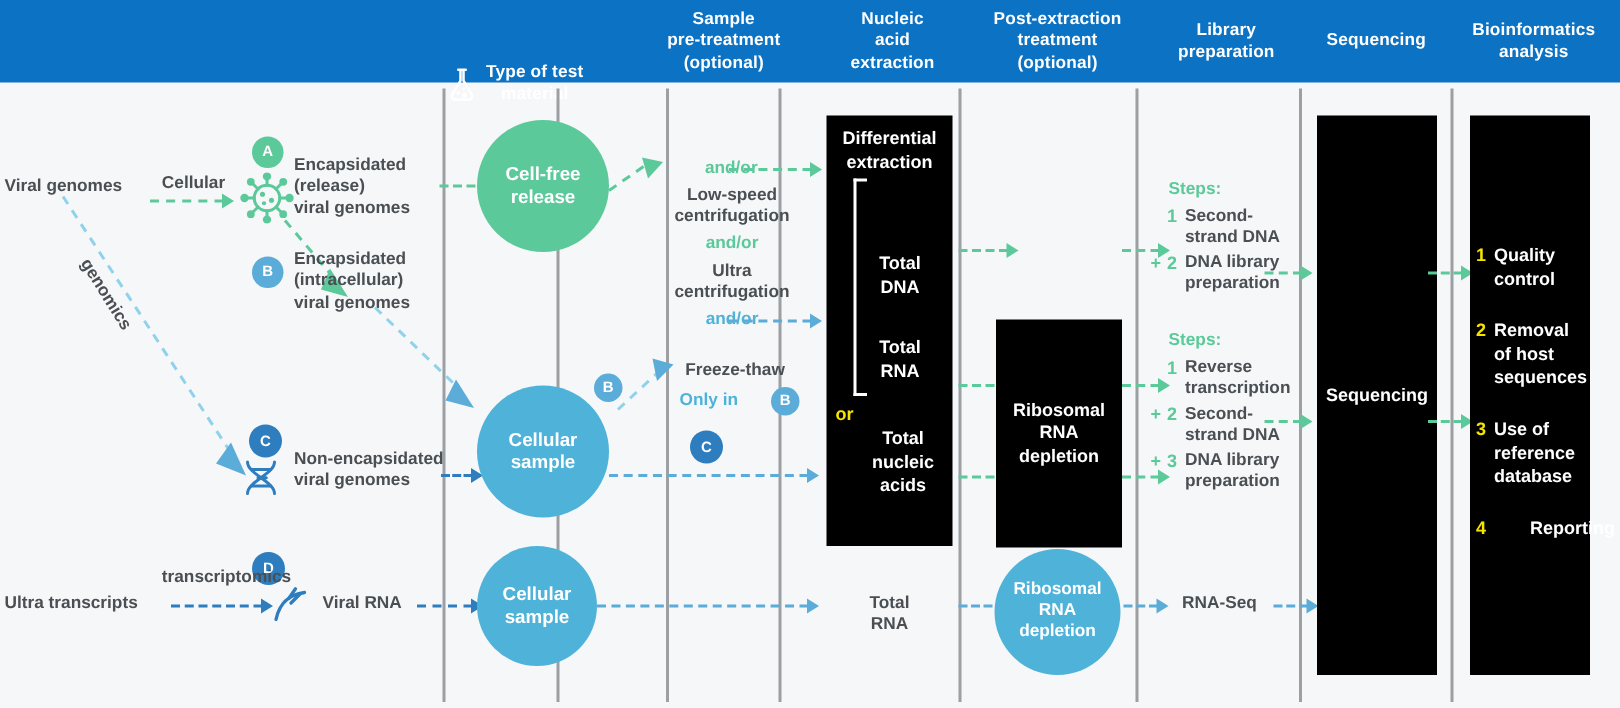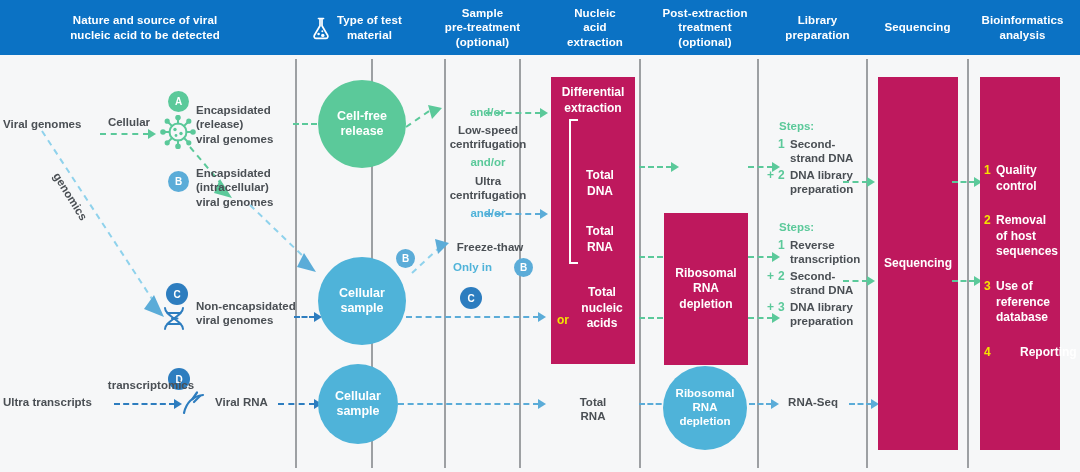--- a/index.html
+++ b/index.html
@@ -50,21 +50,21 @@
     position:absolute; border-radius:50%;
     display:flex; align-items:center; justify-content:center;
     color:#fff; font-size:12.5px; font-weight:bold; line-height:1.2;
     text-align:center; white-space:pre-line;
   }
   .circ.green { background:#5bc99a; }
   .circ.blue  { background:#4fb3d9; }
 
   
   .box {
-    position:absolute; background:#be185d;
+    position:absolute; background:#000000;
     color:#fff; font-size:12px; font-weight:bold; line-height:1.3;
   }
   .box .lbl { position:absolute; text-align:center; white-space:pre-line; }
 
   
   .badge {
     position:absolute; border-radius:50%;
     display:flex; align-items:center; justify-content:center;
     color:#fff; font-weight:bold; font-size:10px;
   }
@@ -86,39 +86,35 @@
     border-bottom:5px solid transparent;
   }
   .arrow.g { color:#5bc99a; }
   .arrow.b { color:#5bacd8; }
   .arrow.db{ color:#2d7dbf; }
 
   .steps-num { color:#5bc99a; font-weight:bold; }
   .steps-hdr { color:#5bc99a; font-weight:bold; }
   .andor { color:#5bc99a; font-weight:bold; }
   .andor.blue { color:#4fb3d9; }
-  .or-yellow { color:#f5e400; font-weight:bold;margin-top:44px; }
+  .or-yellow { color:#f5e400; font-weight:bold; }
   .num-yellow { color:#f5e400; font-weight:bold; }
 
   .bracket {
     position:absolute; border:2px solid #ffffff; border-right:none;
   }
   svg { display:block; }
 </style>
 </head>
 <body>
 
 <div id="header">
 
-  <div class="hcol" style="left:0px;width:290px;">
-    <span class="htxt">Nature and source of viral
-nucleic acid to be detected</span>
-  </div>
-
-  <div class="hcol" style="left:291px;width:130px;">
+
+  <div class="hcol" style="left:278px;width:130px;margin-top:28px;">
     <span class="flask-icon">
       <svg width="22" height="24" viewBox="0 0 22 24">
         <path d="M8.5 2.5h5M10 2.5v7.2L4.4 19.2a2.1 2.1 0 0 0 1.8 3.2h9.6a2.1 2.1 0 0 0 1.8-3.2L12 9.7V2.5" fill="none" stroke="#ffffff" stroke-width="1.7" stroke-linejoin="round" stroke-linecap="round"></path>
         <circle cx="8.6" cy="18" r="1.3" fill="#ffffff"></circle>
         <circle cx="12.8" cy="19.4" r="1.7" fill="#ffffff"></circle>
         <circle cx="12.3" cy="15.3" r="1" fill="#ffffff"></circle>
       </svg>
     </span>
     <span class="htxt">Type of test
 material</span>

